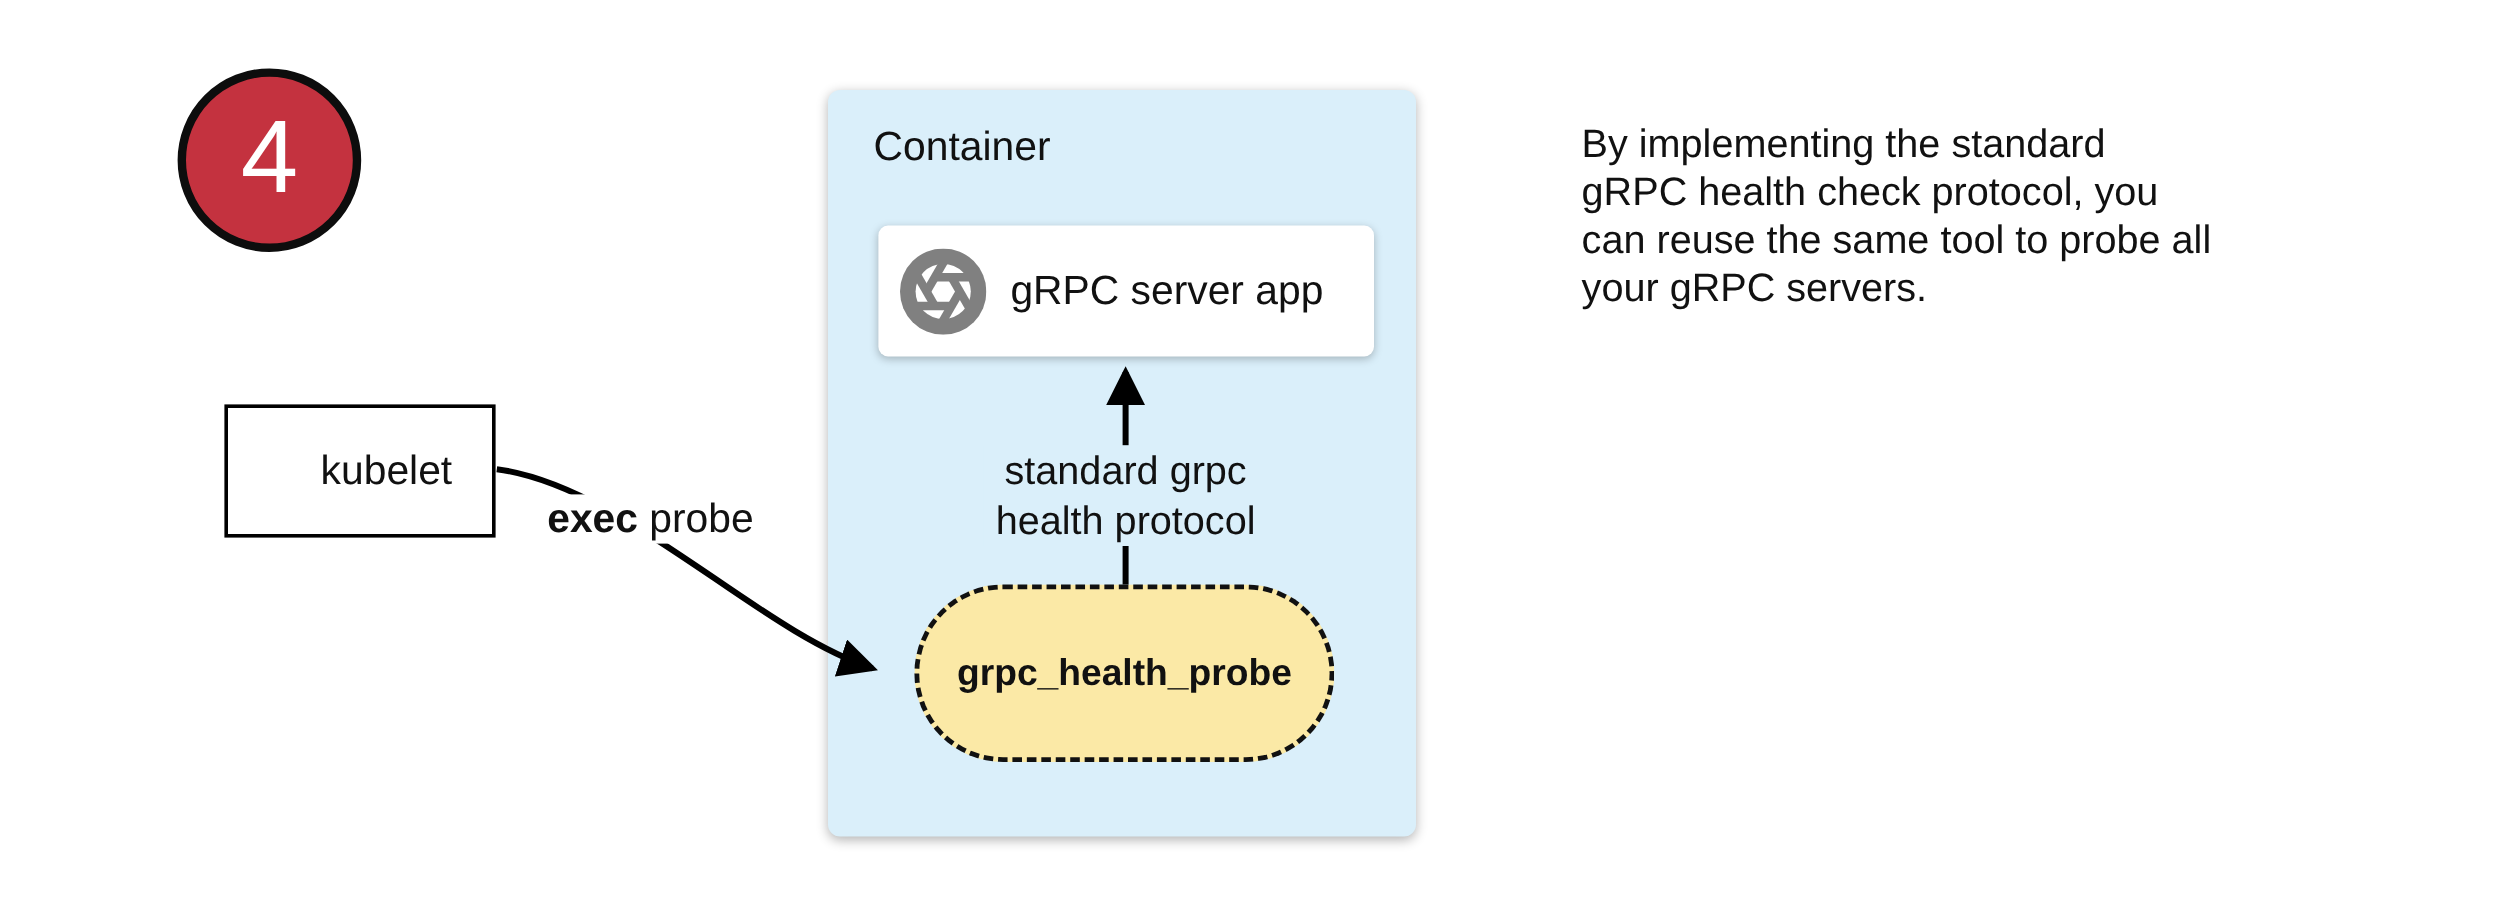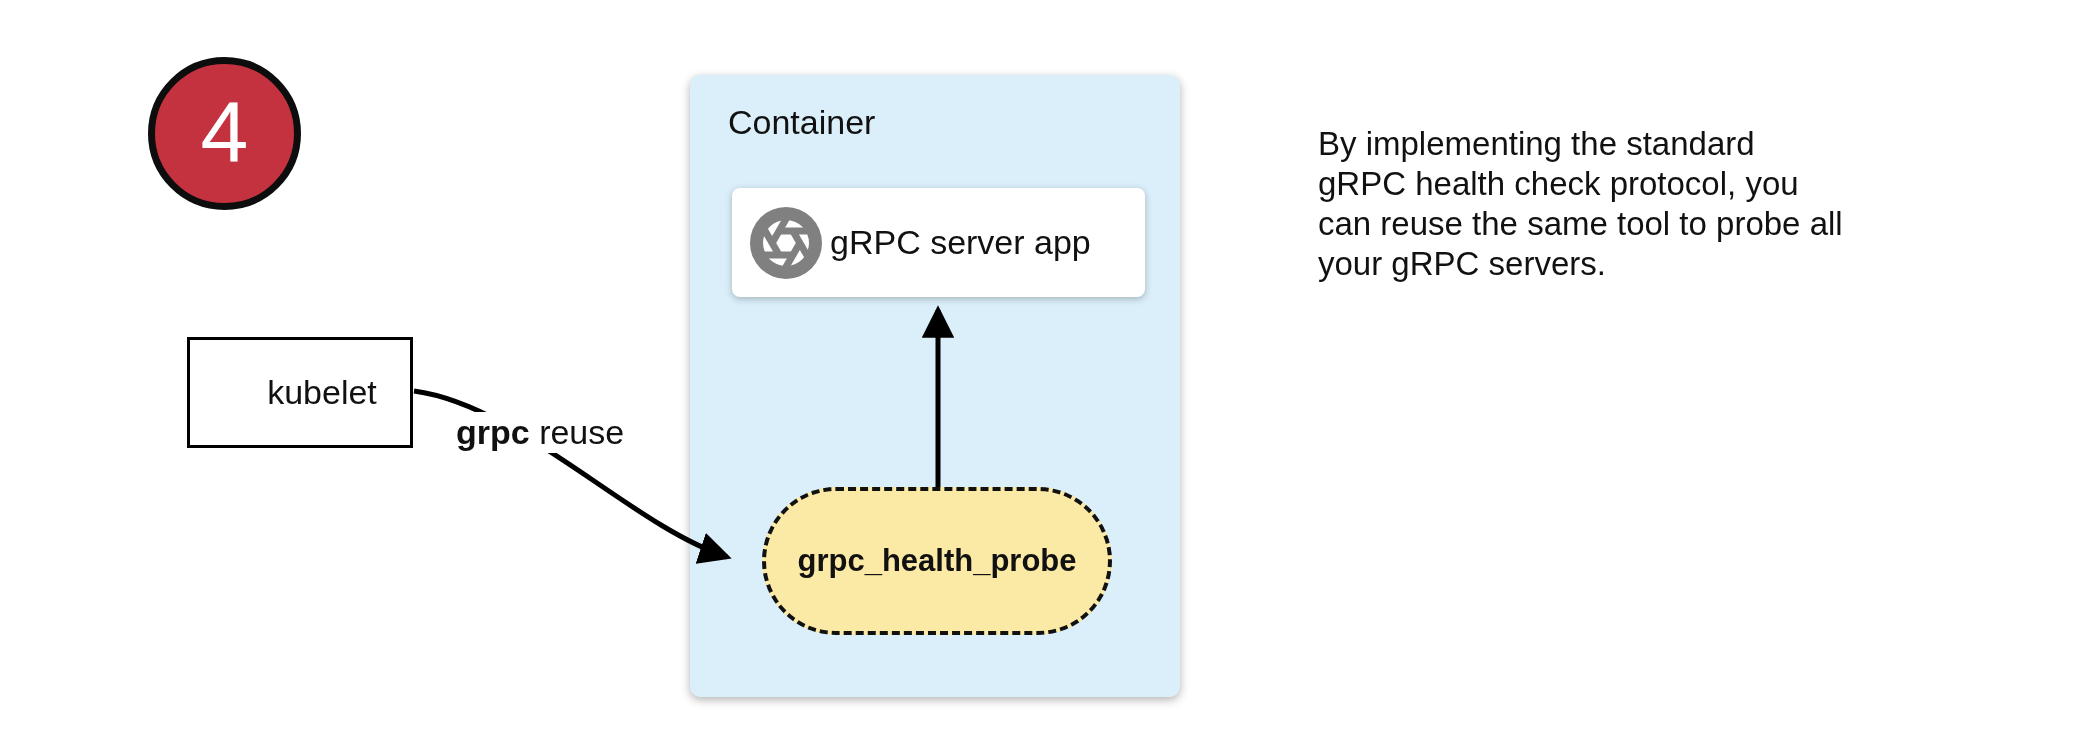--- a/index.html
+++ b/index.html
@@ -75,21 +75,21 @@
     background: #ffffff;
     border-radius: 8px;
     box-shadow: 0 2px 7px rgba(0,0,0,0.25);
     display: flex;
     align-items: center;
     padding-left: 18px;
     box-sizing: border-box;
   }
   .server-box .label {
     font-size: 34px;
-    margin-left: 8px;
+    margin-left: 20px;
   }
   .aperture { flex: 0 0 auto; }
 
   .probe-pill {
     position: absolute;
     left: 72px; top: 412px;
     width: 350px; height: 148px;
     box-sizing: border-box;
     background: #fbe9a6;
     border: 4px dashed #111111;
@@ -135,21 +135,21 @@
     padding: 0 10px;
     font-size: 33px;
     line-height: 42px;
     text-align: center;
     white-space: pre-line;
   }
 
   
   .annotation {
     position: absolute;
-    left: 1318px; top: 124px;
+    left: 1318px; top: 100px;
     width: 560px;
     font-size: 33px;
     line-height: 40px;
     white-space: pre-line;
   }
 </style>
 </head>
 <body>
 
 <div class="canvas">
@@ -192,22 +192,24 @@
         <path d="M0,0 L10,5 L0,10 Z" fill="#000000"></path>
       </marker>
     </defs>
 
     <path d="M414,391 C520,405 630,525 727,557" fill="none" stroke="#000000" stroke-width="5" marker-end="url(#ah)"></path>
 
     <path d="M938,487 L938,310" fill="none" stroke="#000000" stroke-width="5" marker-end="url(#ah)"></path>
   </svg>
 
   <div class="exec-label">
-    <span class="b">grpc</span><span> reuse</span>
-  </div>
-
+    <span class="b">exec</span><span> probe</span>
+  </div>
+
+  <div class="protocol-label">standard grpc
+health protocol</div>
 
   <div class="annotation">By implementing the standard
 gRPC health check protocol, you
 can reuse the same tool to probe all
 your gRPC servers.</div>
 
 </div>
 
 </body></html>

